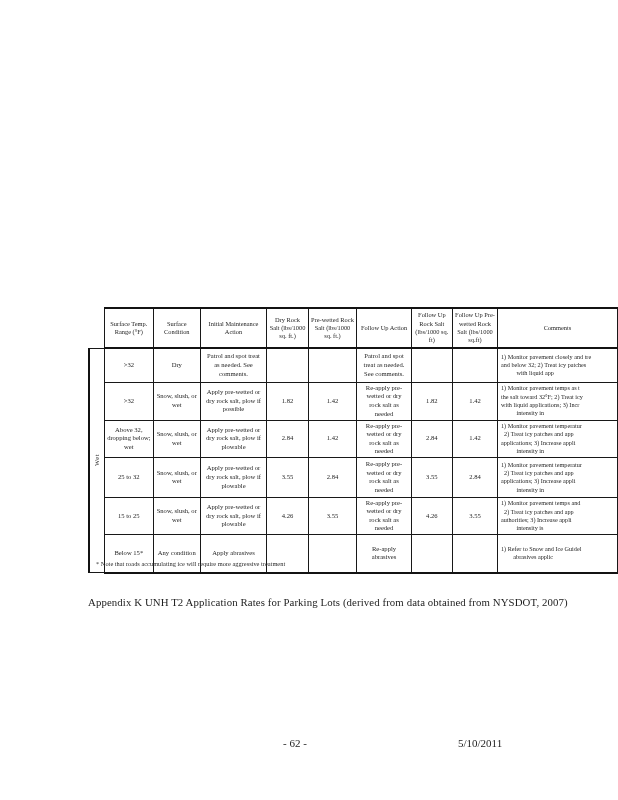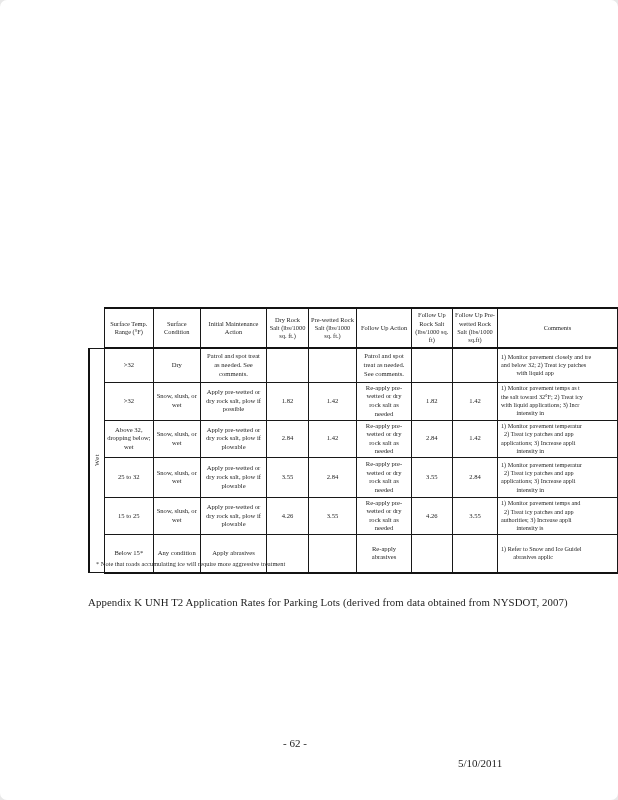--- a/index.html
+++ b/index.html
@@ -1,20 +1,19 @@
 <!DOCTYPE html>
 <html><head>
 <meta charset="utf-8">
 <style>
   html,body{margin:0;padding:0;background:#e8e8e8;}
   .page{
     position:relative;width:618px;height:800px;background:#ffffff;
     overflow:hidden;font-family:"Liberation Serif","DejaVu Serif",serif;
     color:#1f1f1f;
-    border-radius:7px;
   }
   .content{filter:blur(0.22px) contrast(0.98);}
   .table-wrap{position:absolute;left:88px;top:307px;}
   table{border-collapse:collapse;table-layout:fixed;}
   th,td{
     border:1px solid #161616;padding:1px 2px;vertical-align:middle;
     font-size:6.6px;line-height:1.3;text-align:center;font-weight:normal;
     color:#242424;
   }
   th{border-top:2px solid #111;border-bottom:2px solid #111;font-size:6.4px;}
@@ -31,21 +30,21 @@
   td.action{padding:1px 4px;}
   .footnote{
     position:absolute;left:96px;top:560px;font-size:6.4px;color:#2a2a2a;
     white-space:nowrap;
   }
   .caption{
     position:absolute;left:88px;top:596px;font-size:10.8px;color:#1b1b1b;
     white-space:nowrap;letter-spacing:0.1px;
   }
   .footer-page{position:absolute;left:283px;top:737px;font-size:11px;color:#222;}
-  .footer-date{position:absolute;left:458px;top:737px;font-size:11px;color:#222;margin-top:20px;}
+  .footer-date{position:absolute;left:458px;top:737px;font-size:11px;color:#222;}
 </style>
 </head>
 <body>
 
 <div class="page">
   <div class="content">
 
     <div class="table-wrap">
       <table>
         <thead>

